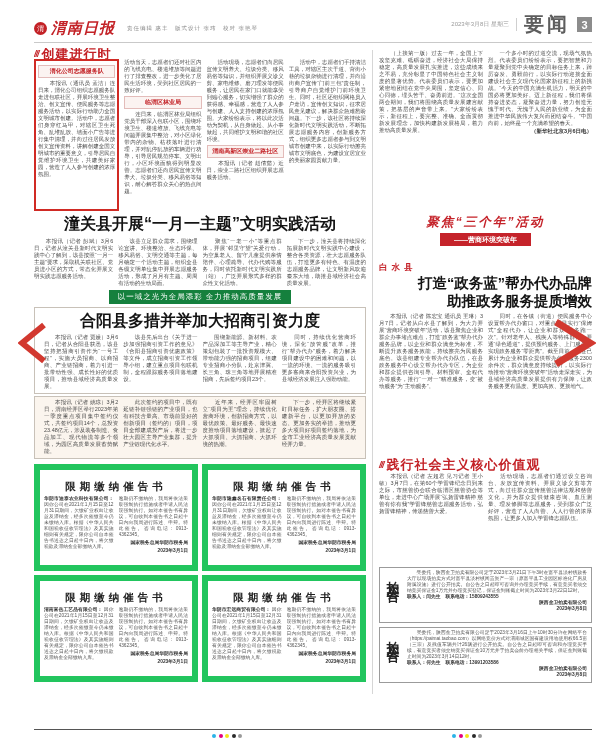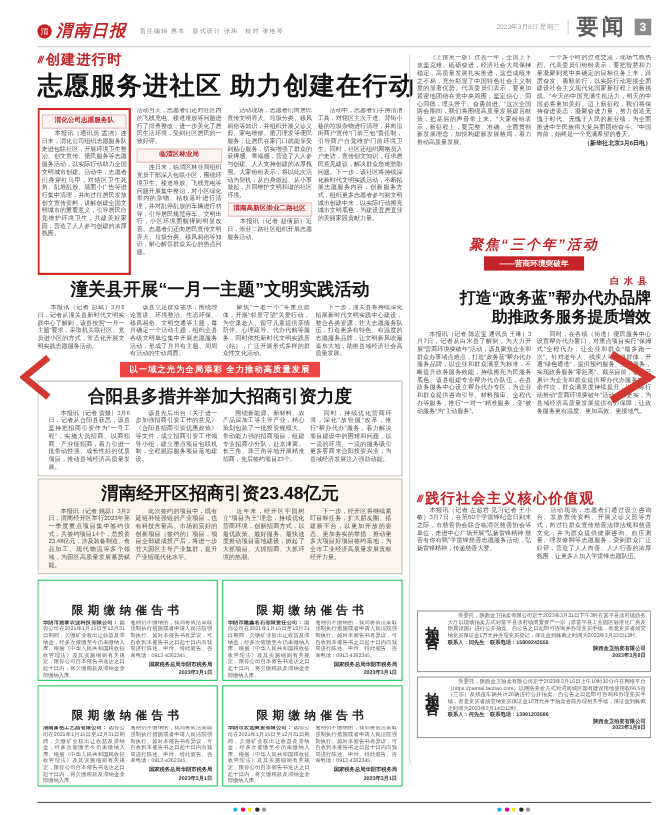--- a/index.html
+++ b/index.html
@@ -45,42 +45,42 @@
   .bcol { flex:1; min-width:0; font-size:5.5px; line-height:7px; color:#4c4c4c; overflow:hidden; }
   .subhead { border:1px solid #e3bcba; background:#fbf3f1; color:#c32126; font-size:6px; font-weight:bold;
              text-align:center; padding:2px 0; margin:2px 0; white-space:nowrap; overflow:hidden; }
   .byline { text-align:right; font-weight:bold; font-size:5.5px; color:#333; margin-top:1px; }
 
   
   .a1 { height:152px; margin-bottom:3px; }
   .highlight-box { border:2px solid #d02a24; padding:2px; }
   .a2 { height:48px; margin-bottom:2px; }
   .banner-row { display:flex; justify-content:center; align-items:center; height:17px; margin:2px 0 1px; }
-  .banner { background:#ef4444; color:#fff; font-size:7.5px; font-weight:bold; padding:2px 9px; letter-spacing:1px; white-space:nowrap; }
+  .banner { background:#15803d; color:#fff; font-size:7.5px; font-weight:normal; padding:2px 9px; letter-spacing:1px; white-space:nowrap; }
   .article-box { border:1px solid #c8c1b8; padding:2px 9px 3px; margin-top:2px; }
   .article-box.warm { background:#fbf5ee; }
   .abody { height:56px; }
   .chevron { position:absolute; }
 
   .notice-grid { display:grid; grid-template-columns:1fr 1fr; gap:4px; margin-top:5px; }
-  .notice { border:1px solid #22c55e; padding:20px 4px; height:92px; overflow:hidden; background:#fff; }
+  .notice { border:6px solid #22c55e; padding:10px 4px; height:107px; overflow:hidden; background:#fff; }
   .notice-title { font-family:"Liberation Serif",serif; font-weight:bold; font-size:10.5px; letter-spacing:4px;
                   text-align:center; color:#222; margin-bottom:2px; white-space:nowrap; }
   .notice-cols { display:flex; gap:5px; overflow:hidden; height:72px; text-align:justify; }
   .ncol { flex:1; min-width:0; font-size:4.8px; line-height:6px; color:#555; overflow:hidden; }
   .nto { font-weight:bold; color:#333; }
   .nsign { text-align:right; font-weight:bold; color:#333; margin-top:2px; }
 
   
   .r1 { height:160px; margin-top:2px; }
   .focus-badge { color:#c5232a; font-weight:bold; font-style:italic; font-size:12.5px; text-align:center;
                  letter-spacing:2px; margin-top:4px; white-space:nowrap; }
   .focus-bar-row { display:flex; justify-content:center; margin-top:2px; }
   .focus-bar { background:#c5232a; color:#fff; font-size:7px; font-weight:bold; padding:1.5px 14px; white-space:nowrap; }
-  .county { color:#c5232a; font-weight:bold; font-size:8.5px; text-align:right; letter-spacing:4px; margin-top:4px; }
+  .county { color:#c5232a; font-weight:bold; font-size:8.5px; text-align:left; letter-spacing:4px; margin-top:16px; }
   .r2 { height:142px; margin-top:3px; }
   .r3 { height:90px; margin-top:3px; }
   .auction { border:1px solid #9b9b9b; display:flex; margin-top:4px; height:56px; overflow:hidden; background:#fff; }
   .auction-title { writing-mode:vertical-rl; text-orientation:upright; font-family:"Liberation Serif",serif;
                    font-weight:bold; font-size:12.5px; letter-spacing:3px; color:#222; padding:3px 2px 3px 4px; }
   .auction-body { flex:1; min-width:0; font-size:4.8px; line-height:6px; color:#555; padding:2px 4px; overflow:hidden; text-align:justify; }
   .a-contact { font-weight:bold; color:#333; }
   .a-sign { text-align:right; font-weight:bold; color:#333; }
 
   
@@ -114,21 +114,20 @@
 
   <div class="content">
 
     <div class="left-area">
 
       <div class="kicker">
         <span class="slashes">///</span>
         <span class="ktext">创建进行时</span>
       </div>
 
-      <div class="headline-xl">志愿服务进社区  助力创建在行动</div>
 
       <div class="body-cols a1">
         <div class="bcol highlight-box">
           <div class="subhead">渭化公司志愿服务队</div>
           <span>　　本报讯（通讯员 孟洁）连日来，渭化公司组织志愿服务队走进包联社区，开展环境卫生整治、创文宣传、便民服务等志愿服务活动，以实际行动助力全国文明城市创建。活动中，志愿者们身穿红马甲，对辖区卫生死角、乱堆乱放、墙面小广告等进行集中清理，并向过往居民发放创文宣传资料，讲解创建全国文明城市的重要意义，引导居民自觉维护环境卫生，共建美好家园，营造了人人参与创建的浓厚氛围。</span>
         </div>
         <div class="bcol">
           <span>活动当天，志愿者们还对社区内的飞线充电、楼道堆放等问题进行了排查整改，进一步美化了居民生活环境，受到社区居民的一致好评。</span>
           <div class="subhead">临渭区林业局</div>
           <span>　　连日来，临渭区林业局组织党员干部深入包联小区，围绕环境卫生、楼道堆放、飞线充电等问题开展集中整治，对小区绿化带内的杂物、枯枝落叶进行清理，并对乱停乱放的车辆进行劝导，引导居民规范停车、文明出行，小区环境面貌得到明显改善。志愿者们还向居民宣传文明养犬、垃圾分类、移风易俗等知识，耐心解答群众关心的热点问题。</span>
@@ -159,21 +158,20 @@
         <div class="headline-lg" style="margin:1px 0 2px;">合阳县多措并举加大招商引资力度</div>
         <div class="body-cols abody">
           <div class="bcol">　　本报讯（记者 贾嫚）3月6日，记者从合阳县获悉，该县坚持把招商引资作为“一号工程”，实施大员招商、以商招商、产业链招商，着力引进一批带动性强、成长性好的优质项目，推动县域经济高质量发展。</div>
           <div class="bcol">　　该县先后出台《关于进一步加强招商引资工作的意见》《合阳县招商引资优惠政策》等文件，成立招商引资工作领导小组，建立重点项目包联机制，全程跟踪服务项目落地建设。</div>
           <div class="bcol">　　围绕新能源、新材料、农产品深加工等主导产业，精心策划包装了一批投资规模大、带动能力强的招商项目，组建专业招商小分队，赴京津冀、长三角、珠三角等地开展精准招商，先后签约项目23个。</div>
           <div class="bcol">　　同时，持续优化营商环境，深化“放管服”改革，推行“帮办代办”服务，着力解决项目建设中的困难和问题，以一流的环境、一流的服务吸引更多客商来合阳投资兴业，为县域经济发展注入强劲动能。</div>
         </div>
       </div>
 
       <div class="article-box warm">
-        <div class="headline-lg" style="margin:1px 0 2px;">渭南经开区招商引资23.48亿元</div>
         <div class="body-cols abody">
           <div class="bcol">　　本报讯（记者 姚琼）3月2日，渭南经开区举行2023年第一季度重点项目集中签约仪式，共签约项目14个，总投资23.48亿元，涉及装备制造、食品加工、现代物流等多个领域，为园区高质量发展蓄势赋能。</div>
           <div class="bcol">　　此次签约的项目中，既有延链补链强链的产业项目，也有科技含量高、市场前景好的创新项目（签约的）项目，项目全部建成投产后，将进一步壮大园区主导产业集群，提升产业链现代化水平。</div>
           <div class="bcol">　　近年来，经开区牢固树立“项目为王”理念，持续优化营商环境，创新招商方式，以最优政策、最好服务、最快速度推动项目落地建设，掀起了大抓项目、大抓招商、大抓环境的热潮。</div>
           <div class="bcol">　　下一步，经开区将继续紧盯目标任务，扩大朋友圈、搭建新平台，以更加开放的姿态、更加务实的举措，推动更多大项目好项目签约落地，为全市工业经济高质量发展贡献经开力量。</div>
         </div>
       </div>
 
       <div class="notice-grid">
         <div class="notice">

